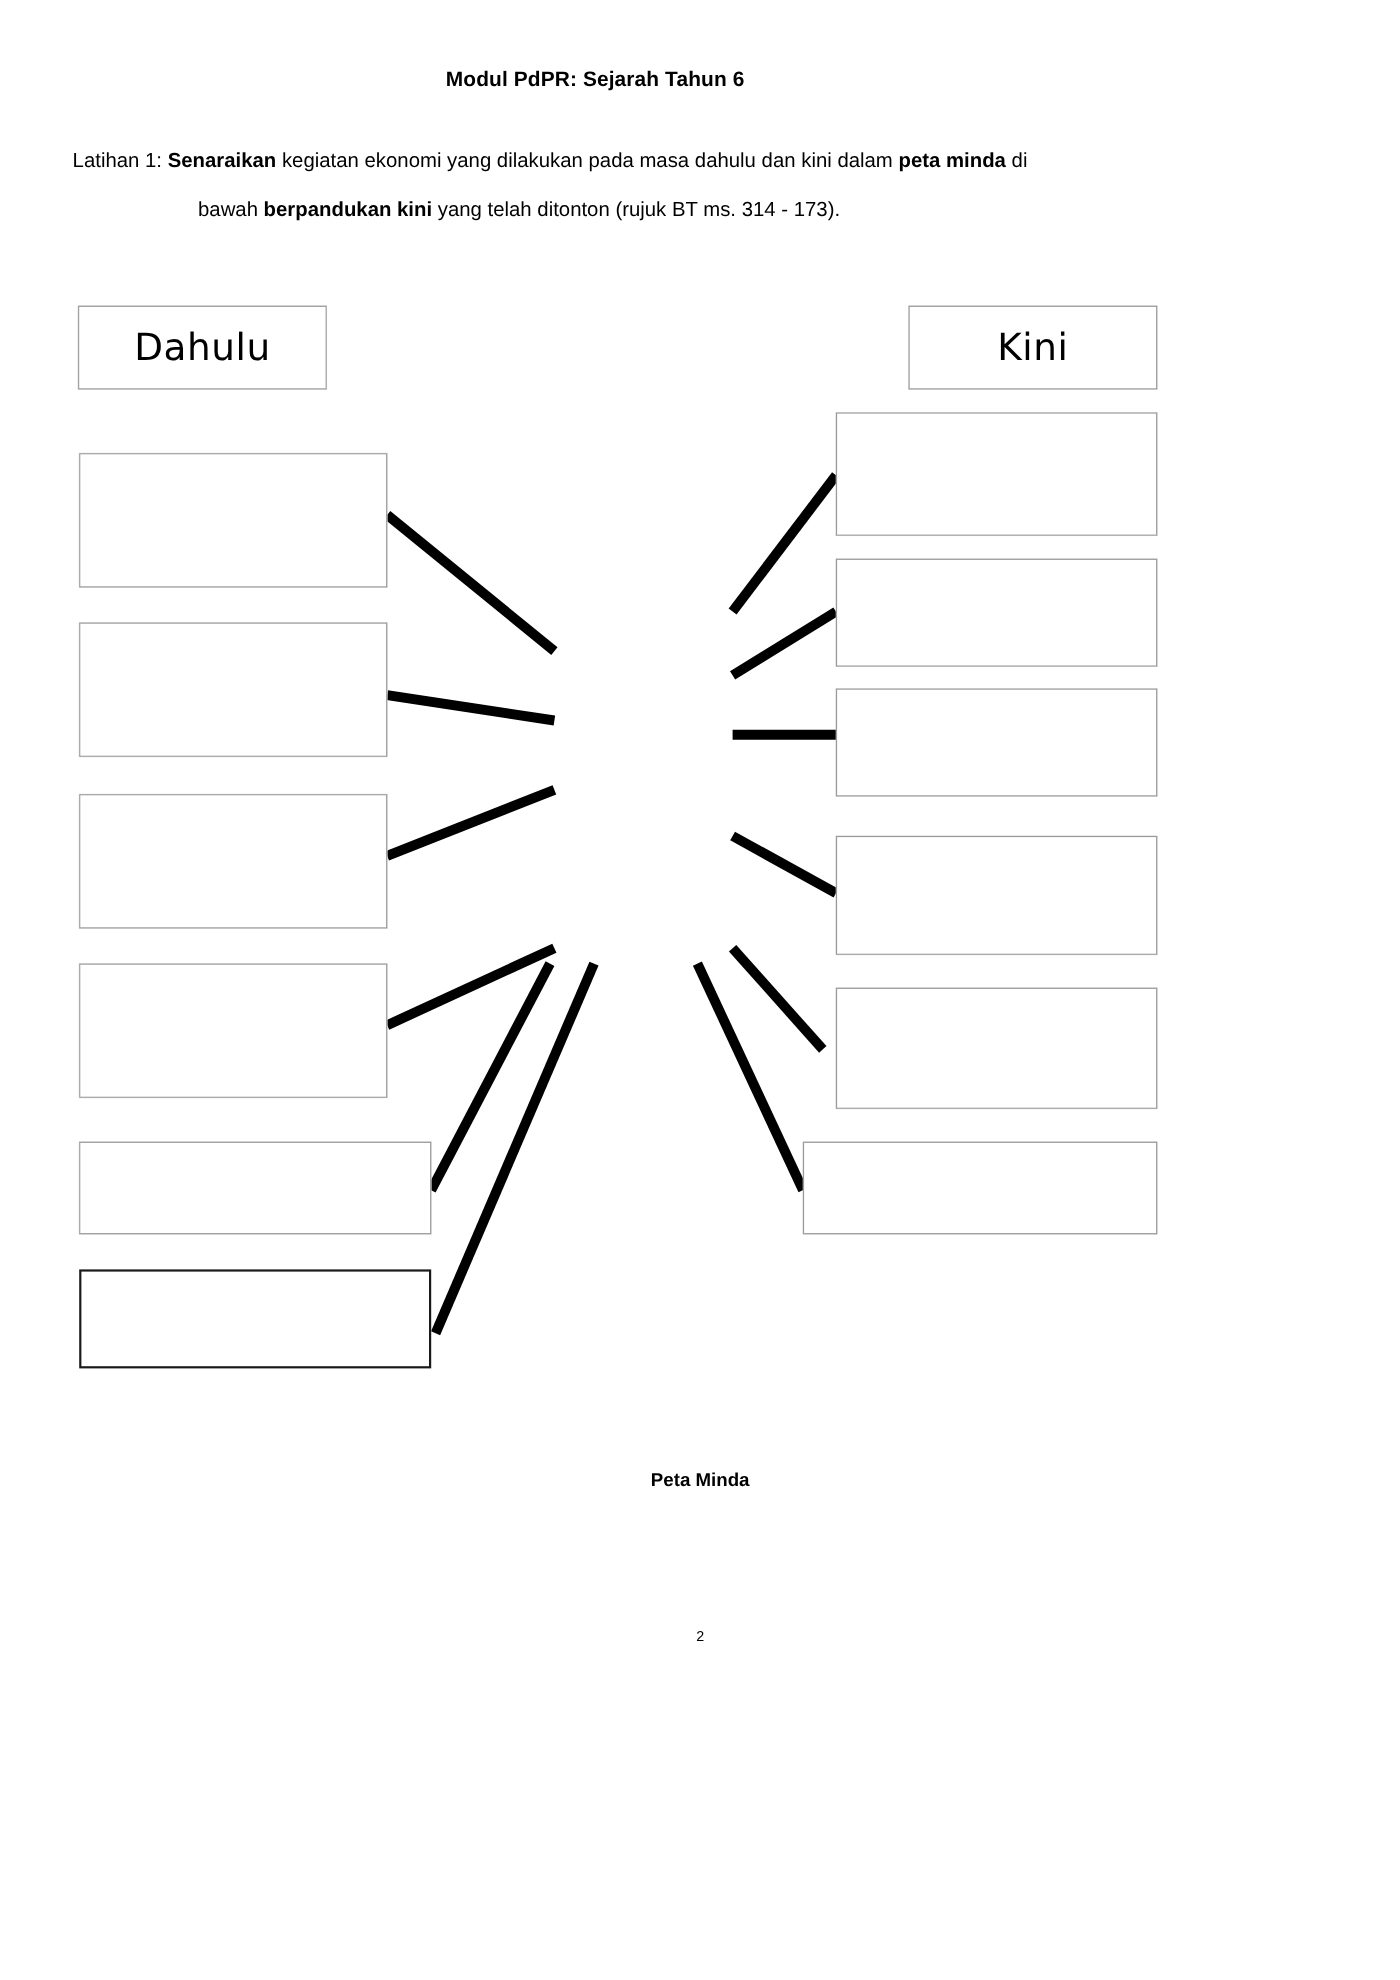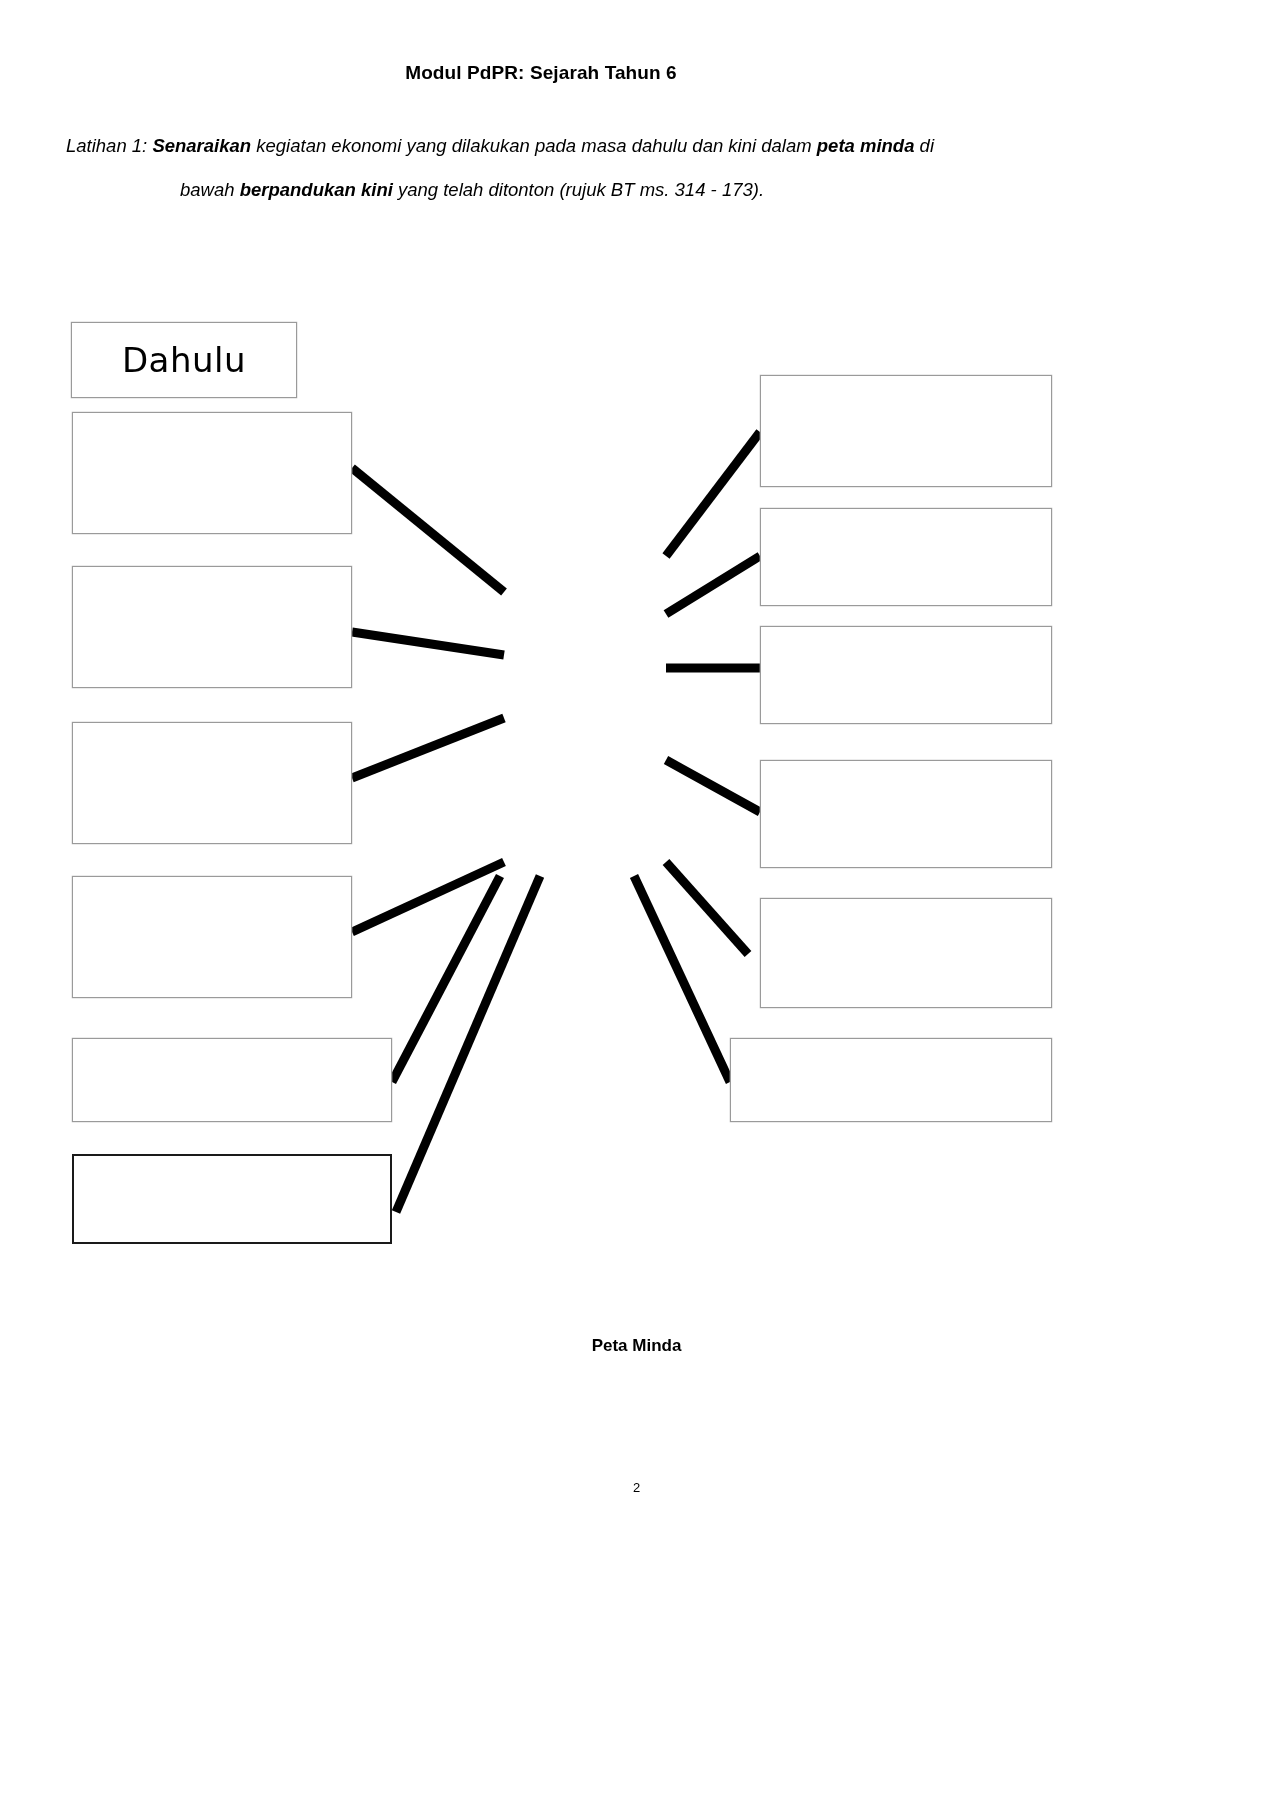--- a/index.html
+++ b/index.html
@@ -34,21 +34,20 @@
   }
 
   .instruction {
     position: absolute;
     top: 124px;
     left: 66px;
     width: 1000px;
     font-size: 18.5px;
     line-height: 44px;
     text-align: left;
-    font-style: italic;
   }
   .instruction .line2 {
     display: block;
     padding-left: 114px;
   }
   .instruction b { font-weight: bold; }
 
   
   .mindmap {
     position: absolute;
@@ -68,21 +67,20 @@
     box-shadow: 0 0 0 0.3px #bdbdbd;
   }
   .node.dark {
     border: 2px solid #1a1a1a;
     box-shadow: none;
   }
 
   .hand {
     font-family: "DejaVu Sans", sans-serif;
     font-weight: 400;
-    margin-top: 44px;
   }
 
   .header-node {
     display: flex;
     align-items: center;
     justify-content: center;
     font-size: 34px;
     letter-spacing: 0.5px;
   }
 
@@ -146,20 +144,23 @@
         <line x1="666" y1="862" x2="748" y2="954"></line>
         <line x1="634" y1="876" x2="730" y2="1082"></line>
       </g>
     </svg>
   </div>
 
   <div class="node header-node hand" style="left:71px; top:278px; width:226px; height:76px;">
     <span>Dahulu</span>
   </div>
 
+  <div class="node header-node hand" style="left:826px; top:278px; width:226px; height:76px;">
+    <span>Kini</span>
+  </div>
 
 
   <div class="node" style="left:72px; top:412px; width:280px; height:122px;"></div>
   <div class="node" style="left:72px; top:566px; width:280px; height:122px;"></div>
   <div class="node" style="left:72px; top:722px; width:280px; height:122px;"></div>
   <div class="node" style="left:72px; top:876px; width:280px; height:122px;"></div>
   <div class="node" style="left:72px; top:1038px; width:320px; height:84px;"></div>
   <div class="node dark" style="left:72px; top:1154px; width:320px; height:90px;"></div>
 
   <div class="node" style="left:760px; top:375px; width:292px; height:112px;"></div>

